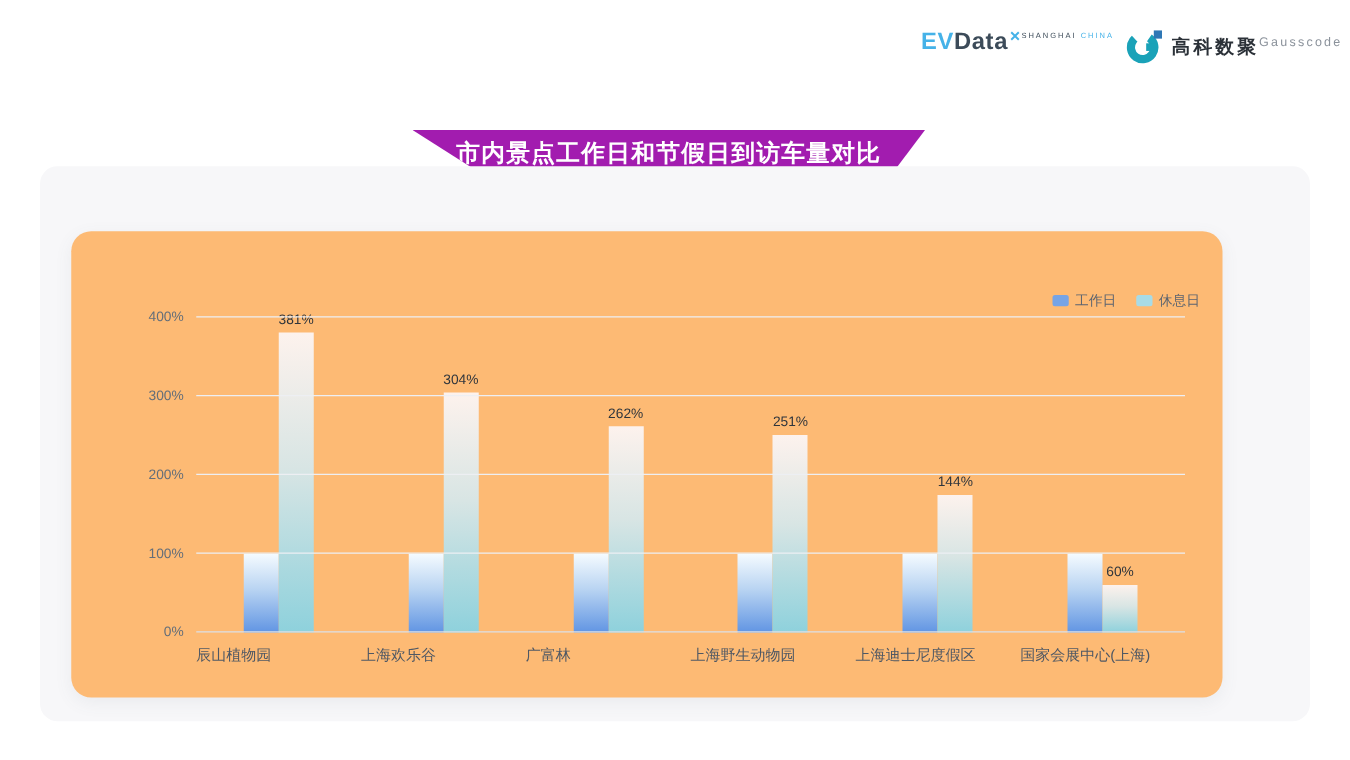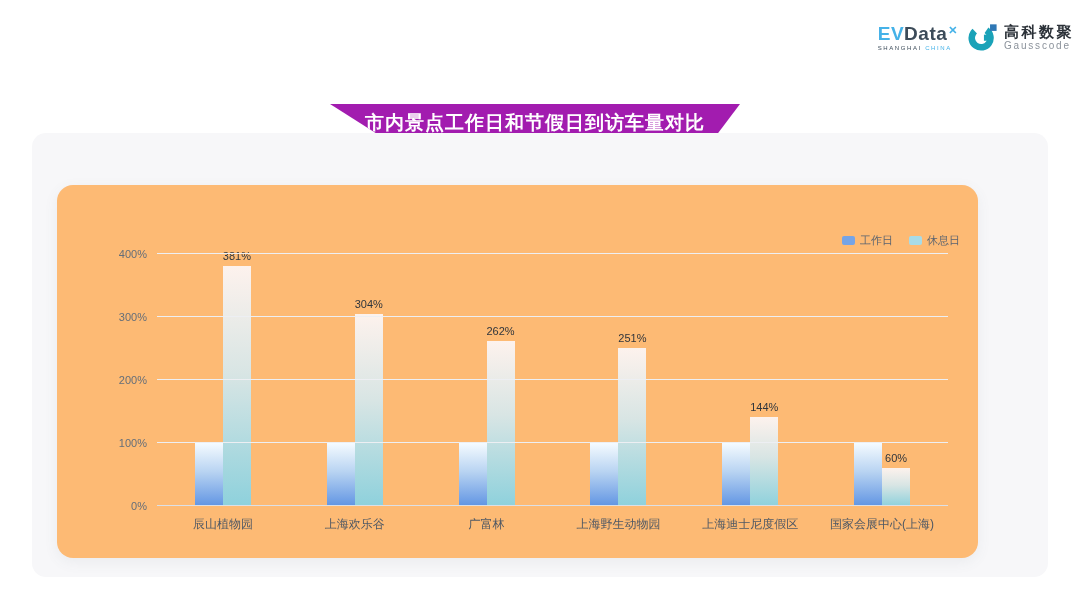--- a/index.html
+++ b/index.html
@@ -4,30 +4,30 @@
 <style>
   * { margin:0; padding:0; box-sizing:border-box; }
   html,body { background:#ffffff; }
   .page {
     position:relative; width:1080px; height:608px; background:#ffffff;
     font-family:"Liberation Sans", sans-serif; overflow:hidden;
   }
 
   
   .logos { position:absolute; top:21px; right:6px; display:flex; align-items:flex-start; gap:10px; }
-  .evdata { display:flex; flex-direction:column; padding-top:3px; }
+  .evdata { display:flex; flex-direction:row; padding-top:3px; }
   .evdata-main { font-size:19px; font-weight:bold; letter-spacing:0.5px; line-height:19px; }
   .evdata-main .ev { color:#45b2e8; }
   .evdata-main .word { color:#3c4b59; }
   .evdata-main .sup { color:#45b2e8; font-size:11px; vertical-align:top; position:relative; top:-3px; margin-left:1px; }
   .evdata-sub { font-size:6px; letter-spacing:1.6px; margin-top:2px; white-space:nowrap; }
   .evdata-sub .dark { color:#3c4b59; }
   .evdata-sub .blue { color:#45b2e8; }
   .gausscode { display:flex; align-items:center; gap:6px; }
-  .gc-text { display:flex; flex-direction:column; }
+  .gc-text { display:flex; flex-direction:row; }
   .gc-cn { font-size:15px; font-weight:bold; color:#2b3138; letter-spacing:2.5px; line-height:17px; }
   .gc-en { font-size:10px; color:#8b929b; letter-spacing:1.8px; line-height:12px; }
 
   
   .banner {
     position:absolute; left:330px; top:104px; width:410px; height:37px;
     display:flex; align-items:center; justify-content:center;
     clip-path:polygon(0% 0%, 100% 0%, 93.2% 100%, 14.2% 100%);
     color:#ffffff; font-size:19px; font-weight:bold; letter-spacing:1px;
   }
@@ -57,21 +57,21 @@
     white-space:nowrap; line-height:12px;
   }
   .groups { position:absolute; left:0; top:0; width:100%; height:100%; display:flex; }
   .group { flex:1 1 0; position:relative; display:flex; align-items:flex-end; justify-content:center; }
   .bar { width:28px; position:relative; }
   .bar-value {
     position:absolute; bottom:100%; margin-bottom:4px; left:50%; transform:translateX(-50%);
     font-size:11px; color:#2f353c; white-space:nowrap;
   }
   .cat-label {
-    position:absolute; top:100%; margin-top:10px; left:0; width:100%; text-align:center;
+    position:absolute; top:100%; margin-top:10px; left:0; width:100%; text-align:left;
     font-size:12px; color:#4f5864; white-space:nowrap;
   }
 </style>
 </head>
 <body>
 
 <div class="page">
 
   <div class="logos">
     <div class="evdata">
@@ -132,21 +132,21 @@
             </div>
             <div class="group">
               <div class="bar" style="height: 63px; background: linear-gradient(rgb(245, 251, 255) 0%, rgb(185, 212, 242) 45%, rgb(97, 149, 227) 100%);"></div>
               <div class="bar" style="height: 158.13px; background: linear-gradient(rgb(253, 242, 237) 0%, rgb(216, 229, 228) 45%, rgb(142, 209, 220) 100%);">
                 <div class="bar-value">251%</div>
               </div>
               <div class="cat-label">上海野生动物园</div>
             </div>
             <div class="group">
               <div class="bar" style="height: 63px; background: linear-gradient(rgb(245, 251, 255) 0%, rgb(185, 212, 242) 45%, rgb(97, 149, 227) 100%);"></div>
-              <div class="bar" style="height: 89px; background: linear-gradient(rgb(253, 242, 237) 0%, rgb(216, 229, 228) 45%, rgb(142, 209, 220) 100%);">
+              <div class="bar" style="height: 110px; background: linear-gradient(rgb(253, 242, 237) 0%, rgb(216, 229, 228) 45%, rgb(142, 209, 220) 100%);">
                 <div class="bar-value">144%</div>
               </div>
               <div class="cat-label">上海迪士尼度假区</div>
             </div>
             <div class="group">
               <div class="bar" style="height: 63px; background: linear-gradient(rgb(245, 251, 255) 0%, rgb(185, 212, 242) 45%, rgb(97, 149, 227) 100%);"></div>
               <div class="bar" style="height: 37.8px; background: linear-gradient(rgb(253, 242, 237) 0%, rgb(216, 229, 228) 45%, rgb(142, 209, 220) 100%);">
                 <div class="bar-value">60%</div>
               </div>
               <div class="cat-label">国家会展中心(上海)</div>

